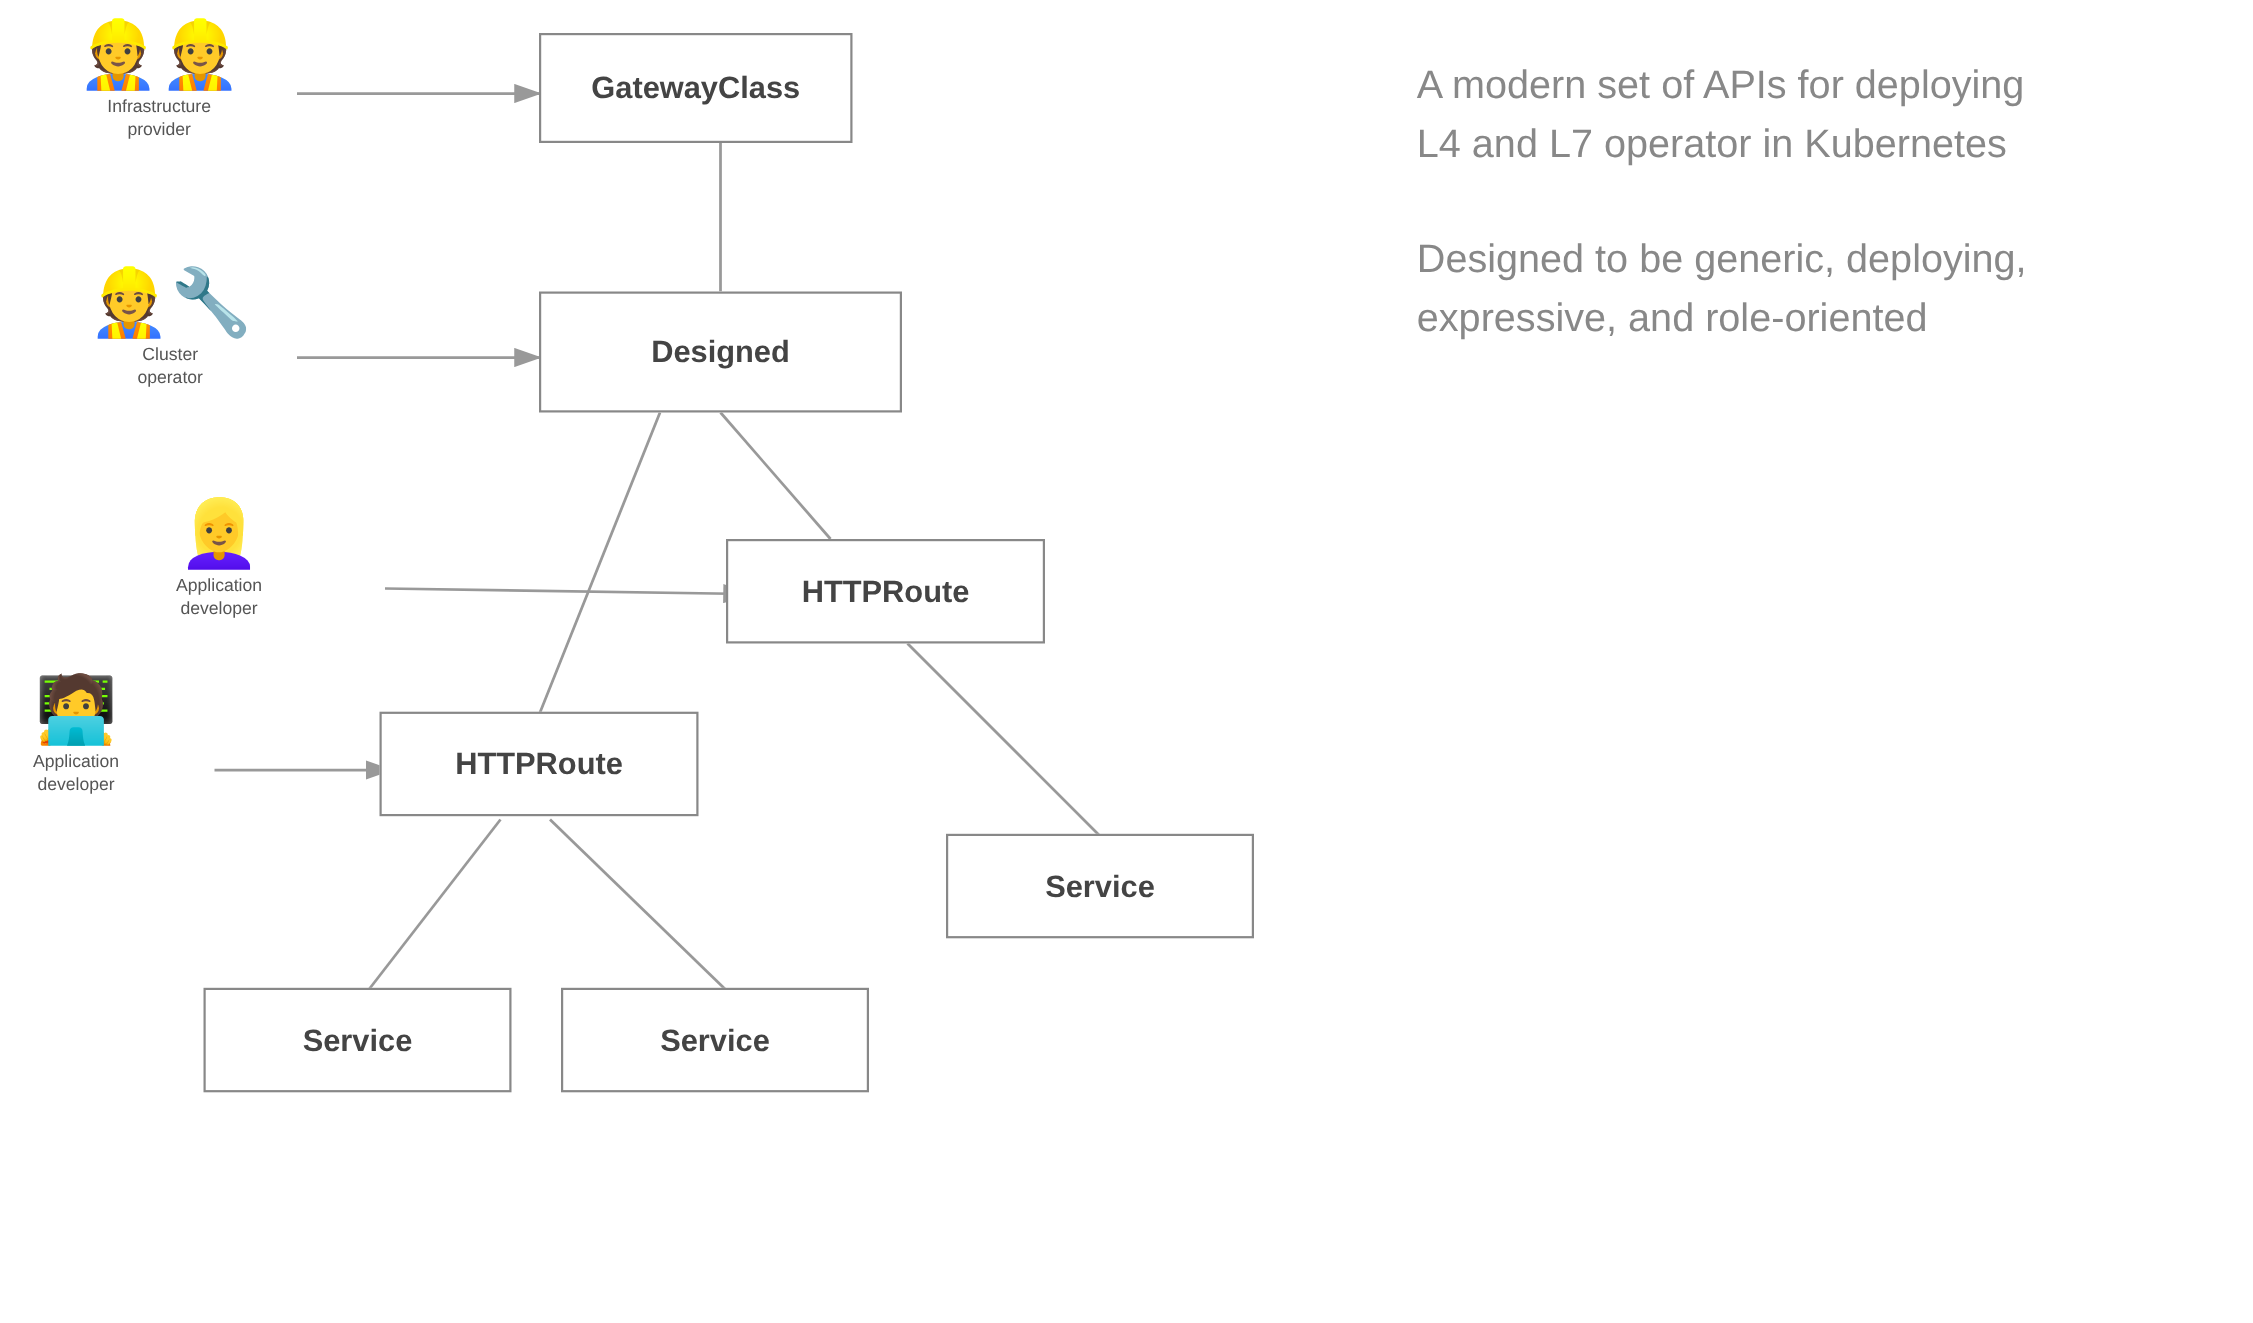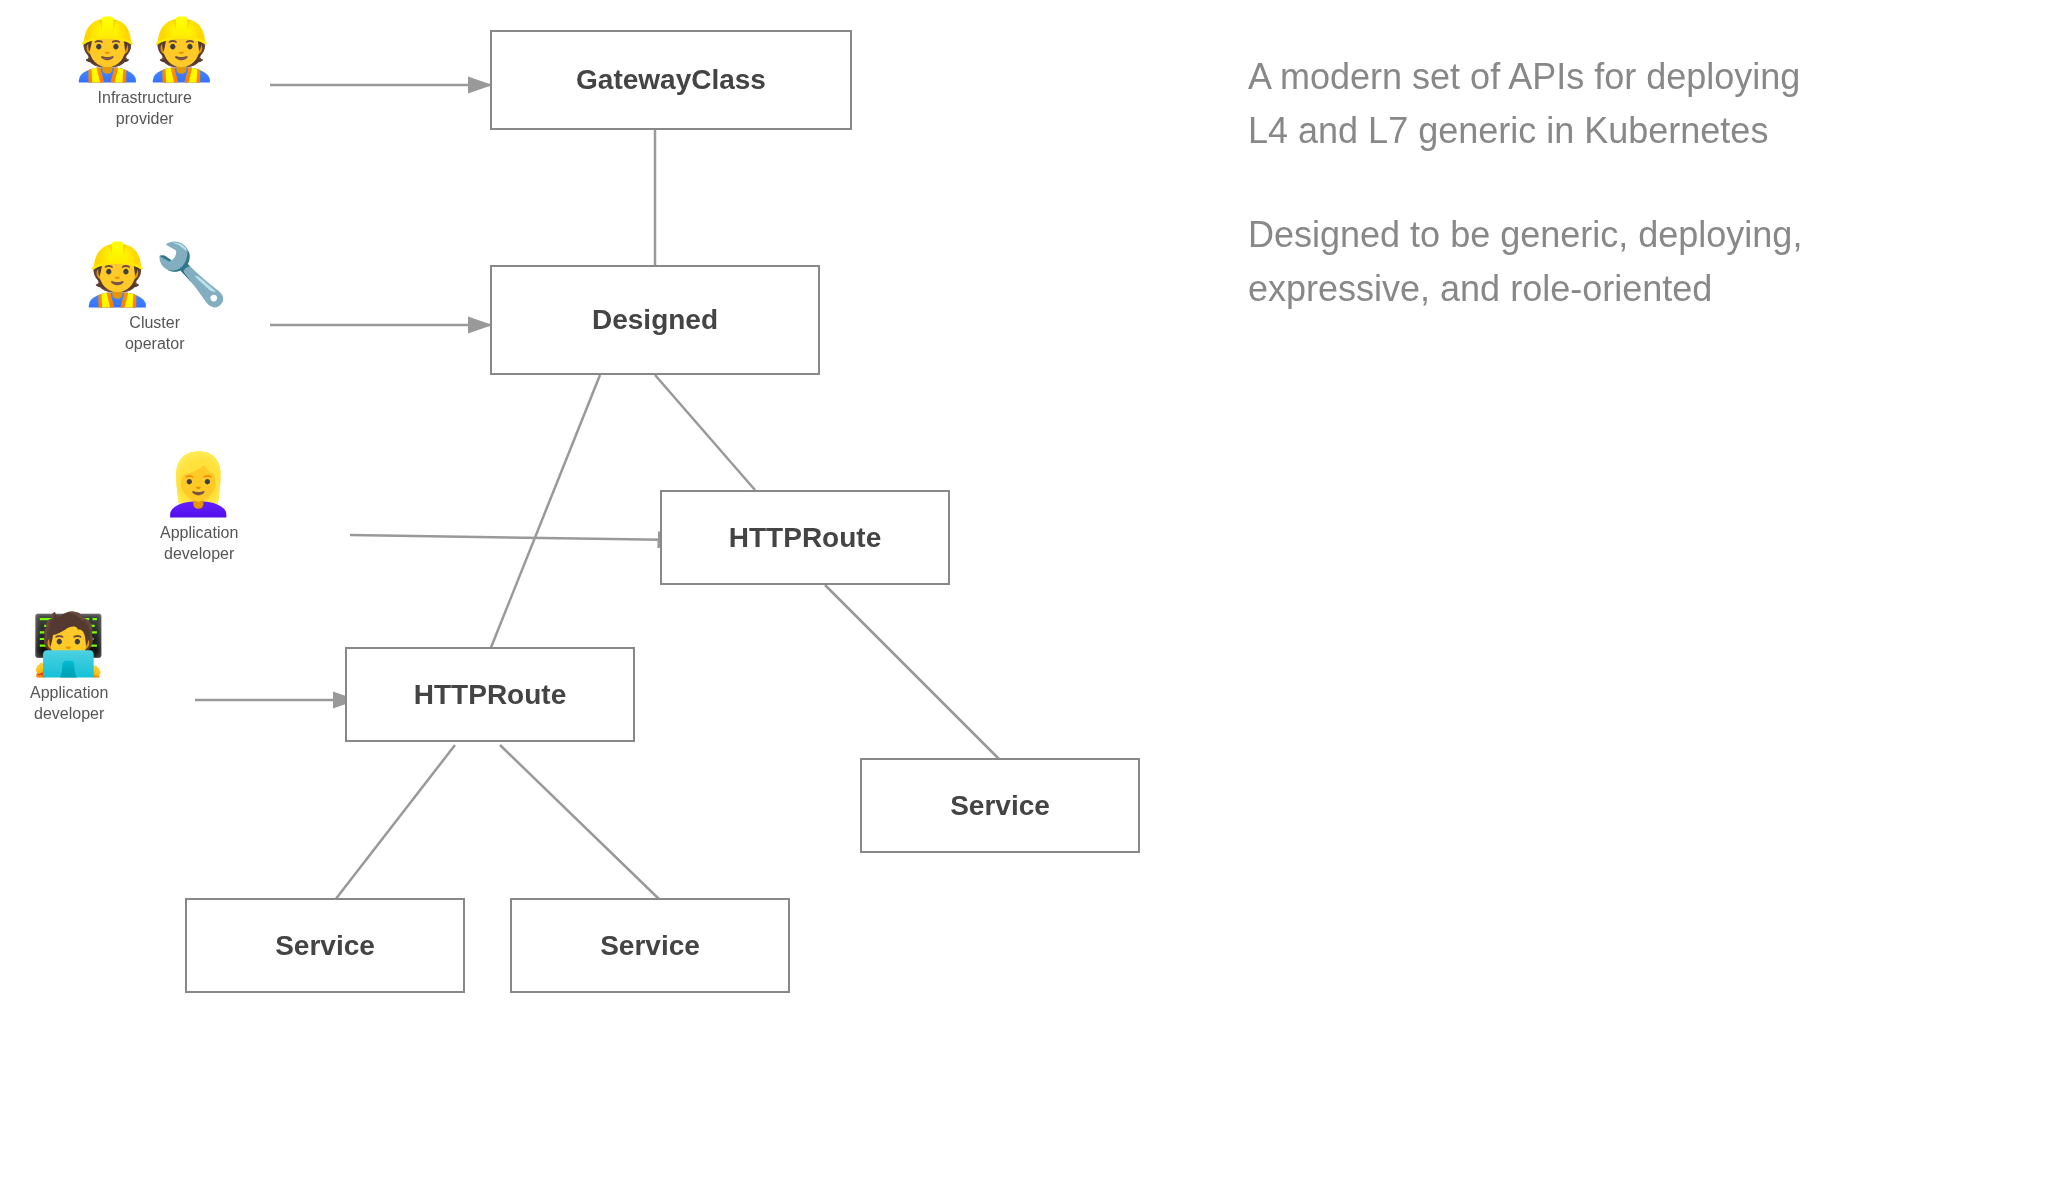--- a/index.html
+++ b/index.html
@@ -57,20 +57,21 @@
       top: 50px;
       right: 100px;
       width: 700px;
       font-size: 36px;
       color: #888;
       line-height: 1.5;
     }
 
     .description p {
       margin-bottom: 50px;
+      margin-left: 40px;
     }
 
     svg.connections {
       position: absolute;
       top: 0; left: 0;
       width: 2048px;
       height: 1203px;
       pointer-events: none;
     }
 
@@ -107,21 +108,21 @@
     <line x1="600" y1="375" x2="490" y2="650"></line>
 
     <line x1="825" y1="585" x2="1000" y2="760"></line>
 
     <line x1="455" y1="745" x2="335" y2="900"></line>
 
     <line x1="500" y1="745" x2="660" y2="900"></line>
 
   </svg>
 
-  <div class="box" style="left:490px; top:30px; width:362px; height:100px;">
+  <div class="box" style="left:490px; top:30px; width:285px; height:100px;">
     <span>GatewayClass</span>
   </div>
 
   <div class="box" style="left:490px; top:265px; width:330px; height:110px;">
     <span>Designed</span>
   </div>
 
   <div class="box" style="left:660px; top:490px; width:290px; height:95px;">
     <span>HTTPRoute</span>
   </div>
@@ -158,21 +159,21 @@
   </div>
 
   <div class="emoji-label" style="left:30px; top:615px;">
     <span class="emoji">🧑‍💻</span>
     <span class="label-text">Application<br>developer</span>
   </div>
 
   <div class="description">
     <p>
       <span>A modern set of APIs for deploying</span><br>
-      <span>L4 and L7 generic in Kubernetes</span>
+      <span>L4 and L7 operator in Kubernetes</span>
     </p>
     <p>
       <span>Designed to be generic, deploying,</span><br>
       <span>expressive, and role-oriented</span>
     </p>
   </div>
 
 </div>
 
 </body></html>

